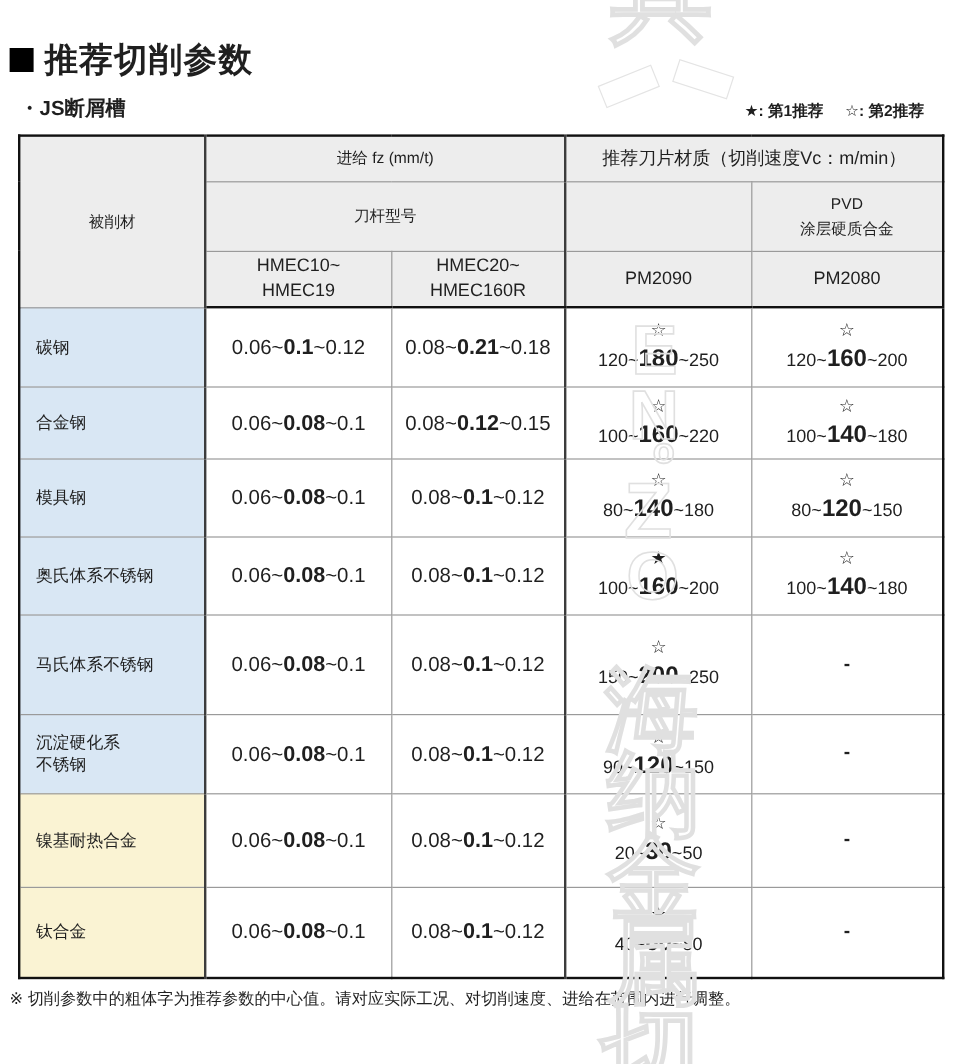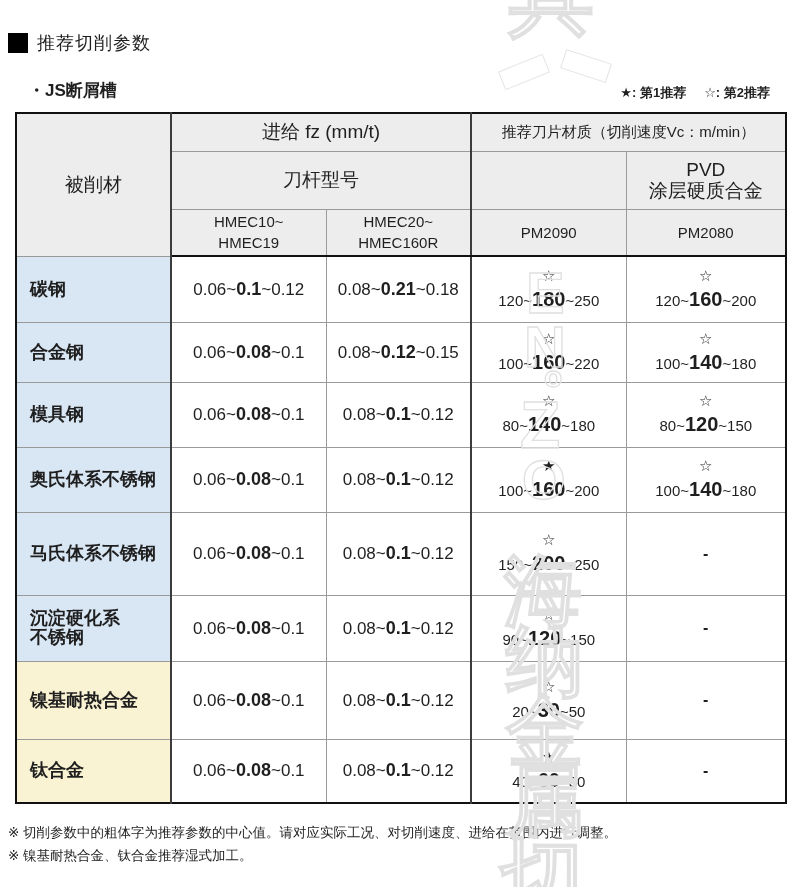--- a/index.html
+++ b/index.html
@@ -4,38 +4,38 @@
 <style>
   html,body{margin:0;padding:0;}
   body{
     width:800px;height:887px;position:relative;background:#ffffff;
     font-family:"Liberation Sans","DejaVu Sans",sans-serif;
     color:#1f1f1f;overflow:hidden;
   }
   
   .title{position:absolute;left:8px;top:31px;display:flex;align-items:center;gap:9px;}
   .title .sq{width:20px;height:20px;background:#000;display:inline-block;}
-  .title .txt{font-size:18px;font-weight:400;letter-spacing:1px;}
-  .subhead{position:absolute;left:28px;top:79px;right:30px;display:flex;justify-content:space-between;align-items:flex-end;}
+  .title .txt{font-size:28px;font-weight:700;letter-spacing:1px;}
+  .subhead{position:absolute;left:16px;top:79px;right:30px;display:flex;justify-content:space-between;align-items:flex-end;}
   .subtitle{font-size:17px;font-weight:700;}
   .legend{font-size:13px;font-weight:700;display:flex;gap:18px;}
   
   table.spec{
     position:absolute;left:15px;top:112px;width:770px;
     border-collapse:collapse;table-layout:fixed;
     border:2px solid #111;
   }
   .spec th,.spec td{border:1px solid #9a9a9a;text-align:center;vertical-align:middle;padding:0;}
-  .spec th{background:var(--header-gray,#ededed);font-weight:400;font-size:19px;}
+  .spec th{background:var(--header-gray,#ededed);font-weight:400;font-size:13px;}
   .spec thead tr:last-child th{border-bottom:2px solid #111;font-size:15px;}
   .bR-dark{border-right:2px solid #3c3c3c !important;}
   .pre{white-space:pre-line;line-height:21px;}
   .mat{
     text-align:left !important;padding-left:13px !important;
-    font-size:18px;font-weight:700;white-space:pre-line;line-height:19px;
+    font-size:14px;font-weight:400;white-space:pre-line;line-height:19px;
   }
   .mat.blue{background:var(--row-blue,#d9e7f4);}
   .mat.yellow{background:var(--row-yellow,#faf3d3);}
   .feed{font-size:17px;letter-spacing:0;}
   .feed b{font-size:18px;}
   .speed{font-size:15px;}
   .speed b{font-size:20px;}
   .star{font-size:15px;line-height:18px;margin-bottom:3px;}
   .rng{line-height:22px;}
   .dash{font-size:16px;font-weight:700;}
@@ -193,31 +193,30 @@
       <td class="feed">0.06~<b>0.08</b>~0.1</td>
       <td class="feed bR-dark">0.08~<b>0.1</b>~0.12</td>
       <td class="speed">
           <div class="star">☆</div>
           <div class="rng">20~<b>30</b>~50</div>
         </td>
       <td class="speed">
           <div class="dash">-</div>
         </td>
     </tr>
-    <tr style="height:64px;">
+    <tr style="height:76px;">
       <td class="mat yellow bR-dark">钛合金</td>
       <td class="feed">0.06~<b>0.08</b>~0.1</td>
       <td class="feed bR-dark">0.08~<b>0.1</b>~0.12</td>
       <td class="speed">
           <div class="star">★</div>
           <div class="rng">40~<b>60</b>~80</div>
         </td>
       <td class="speed">
           <div class="dash">-</div>
         </td>
     </tr>
   </tbody>
 </table>
 
 <div class="notes">
   <div>※ 切削参数中的粗体字为推荐参数的中心值。请对应实际工况、对切削速度、进给在范围内进行调整。</div>
-  <div>※ 镍基耐热合金、钛合金推荐湿式加工。</div>
 </div>
 
 </body></html>

